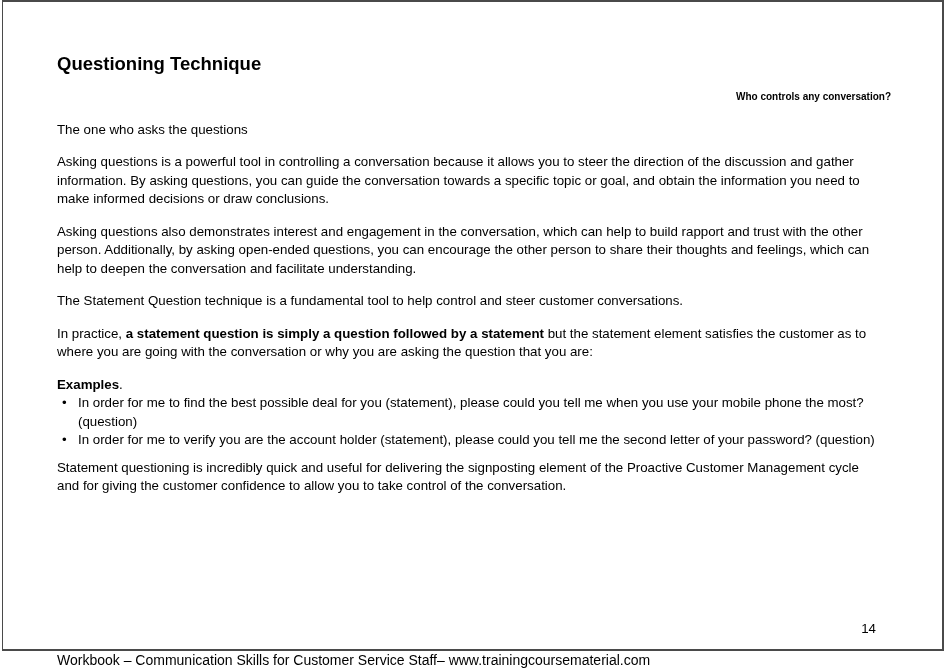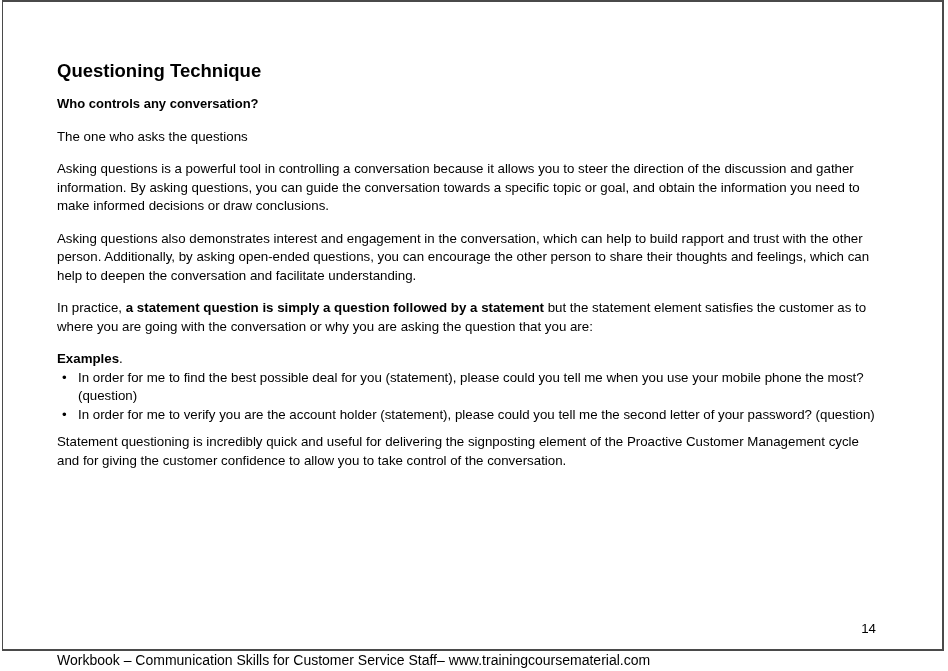--- a/index.html
+++ b/index.html
@@ -22,36 +22,37 @@
     width: 942px;
     height: 651px;
     border: solid #4a4a4a;
     border-width: 2px 2px 2px 1px;
     box-sizing: border-box;
     pointer-events: none;
   }
   .content {
     position: absolute;
     left: 57px;
-    top: 60px;
+    top: 53px;
     width: 834px;
     font-size: 13.3px;
     line-height: 18.5px;
   }
   h1 {
     font-size: 18.5px;
     line-height: 21px;
     font-weight: bold;
     margin: 0 0 14px 0;
   }
   h2 {
-    font-size: 13px;
+    font-size: 10px;
     line-height: 18.5px;
     font-weight: bold;
     margin: 0 0 14px 0;
+    text-align: right;
   }
   p {
     margin: 0 16px 14px 0;
   }
   p.examples-label {
     margin-bottom: 0;
   }
   ul.examples-list {
     list-style: none;
     margin: 0 0 9px 0;
@@ -98,20 +99,21 @@
 
     <h2>Who controls any conversation?</h2>
 
     <p>The one who asks the questions</p>
 
     <p>Asking questions is a powerful tool in controlling a conversation because it allows you to steer the direction of the discussion and gather information. By asking questions, you can guide the conversation towards a specific topic or goal, and obtain the information you need to make informed decisions or draw conclusions.</p>
 
     <p>Asking questions also demonstrates interest and engagement in the conversation, which can help to build rapport and trust with the other person. Additionally, by asking open-ended questions, you can encourage the other person to share their thoughts and feelings, which can help to deepen the conversation and facilitate understanding.</p>
 
 
+    <p>The Statement Question technique is a fundamental tool to help control and steer customer conversations.</p>
 
     <p><span>In practice, </span><strong>a statement question is simply a question followed by a statement</strong><span> but the statement element satisfies the customer as to where you are going with the conversation or why you are asking the question that you are:</span></p>
 
     <p class="examples-label"><strong>Examples</strong><span>.</span></p>
 
     <ul class="examples-list">
       <li>In order for me to find the best possible deal for you (statement), please could you tell me when you use your mobile phone the most? (question)</li>
       <li>In order for me to verify you are the account holder (statement), please could you tell me the second letter of your password? (question)</li>
     </ul>
 

